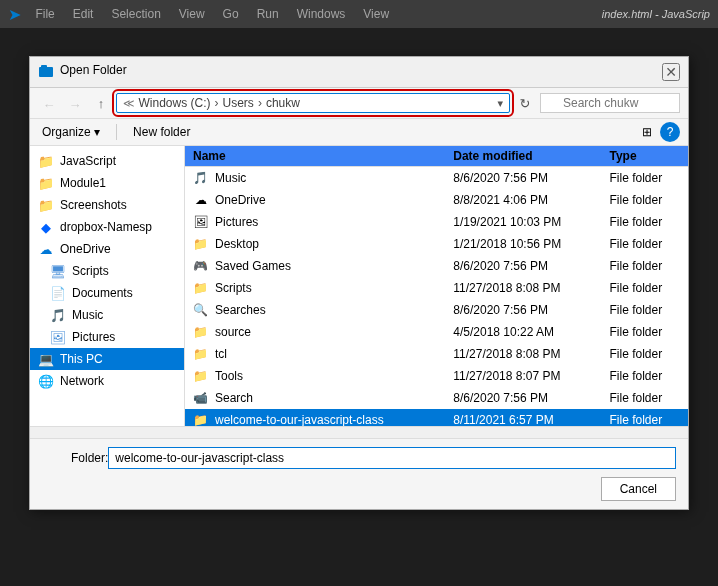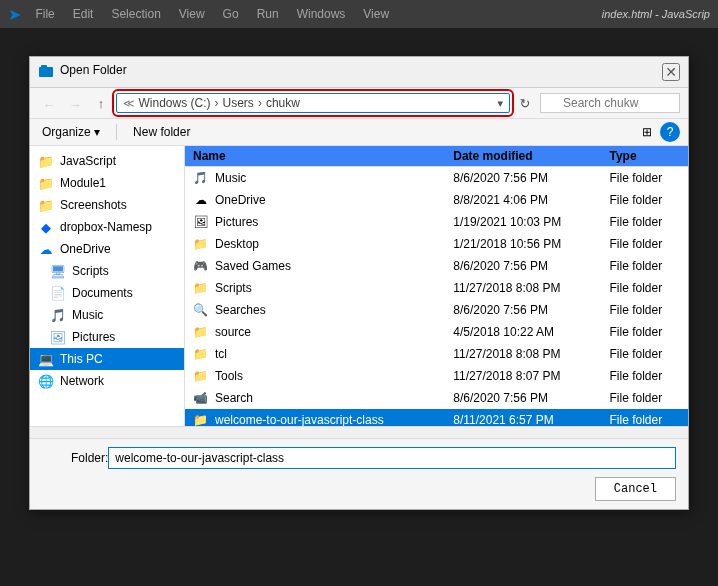--- a/index.html
+++ b/index.html
@@ -308,21 +308,20 @@
       cursor: pointer;
       color: #000;
     }
     .btn-secondary {
       background: #fff;
       border: 1px solid #aaa;
       padding: 4px 18px;
       font-size: 12px;
       cursor: pointer;
       color: #000;
-      font-family: Liberation Mono, monospace;
     }
 
     
     .right-panel::-webkit-scrollbar, .left-panel::-webkit-scrollbar { width: 8px; }
     .right-panel::-webkit-scrollbar-thumb, .left-panel::-webkit-scrollbar-thumb { background: #c0c0c0; }
     .right-panel::-webkit-scrollbar-track, .left-panel::-webkit-scrollbar-track { background: #f0f0f0; }
 
     
     .vscode-topbar {
       position: absolute;

